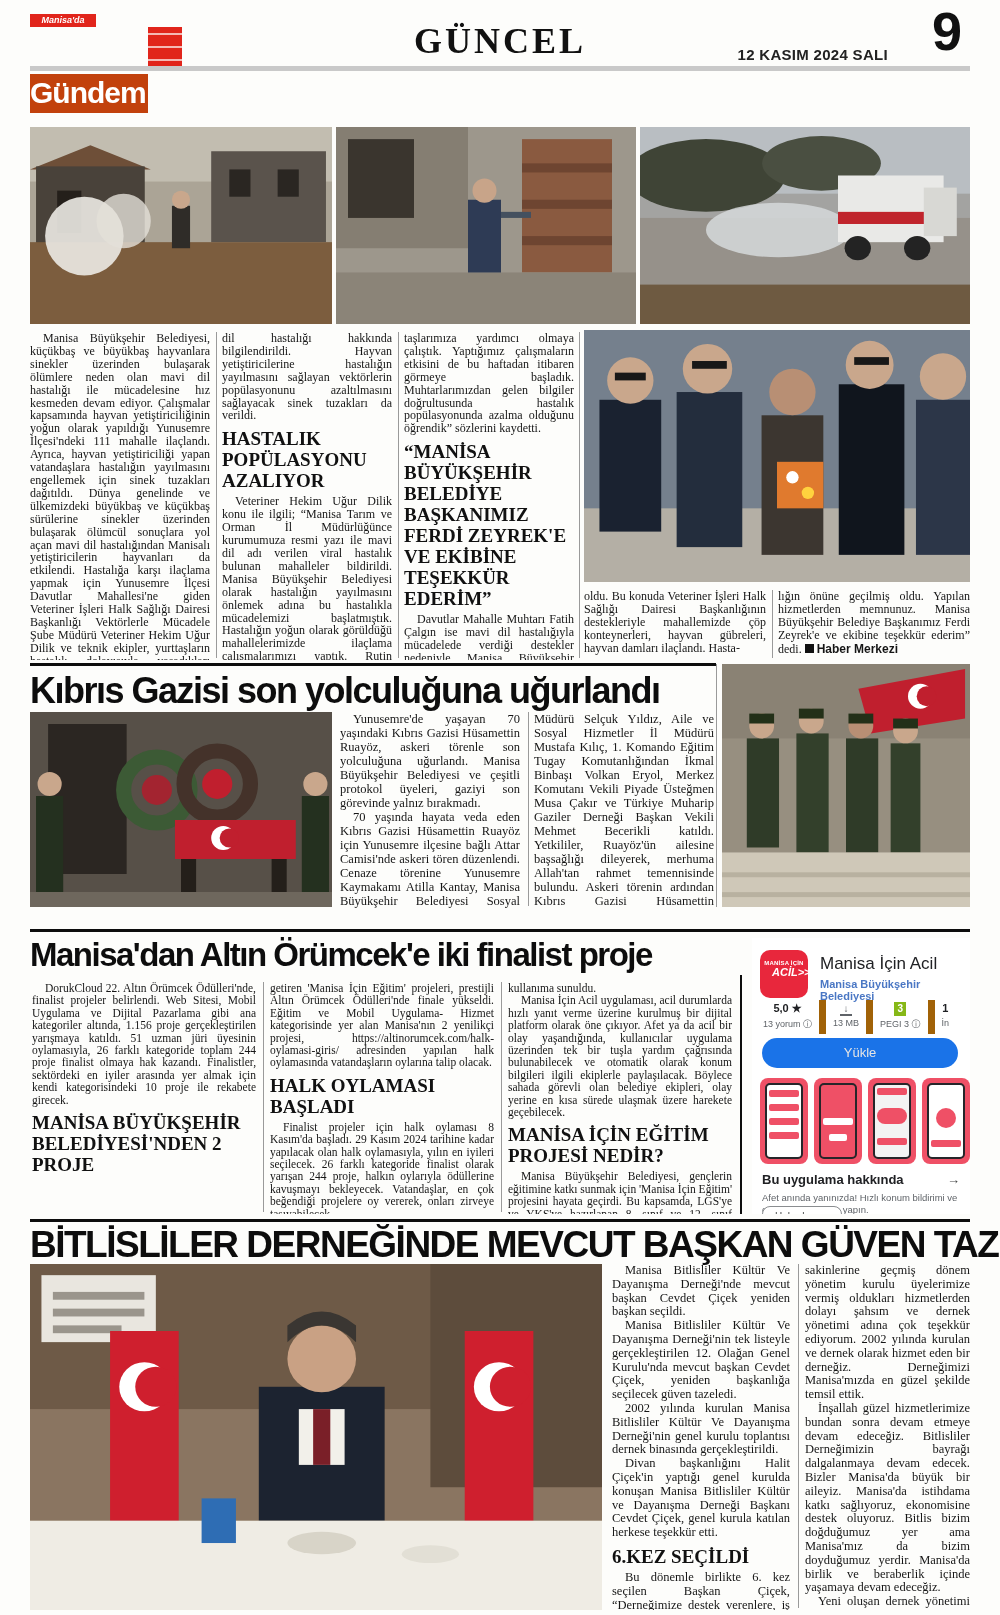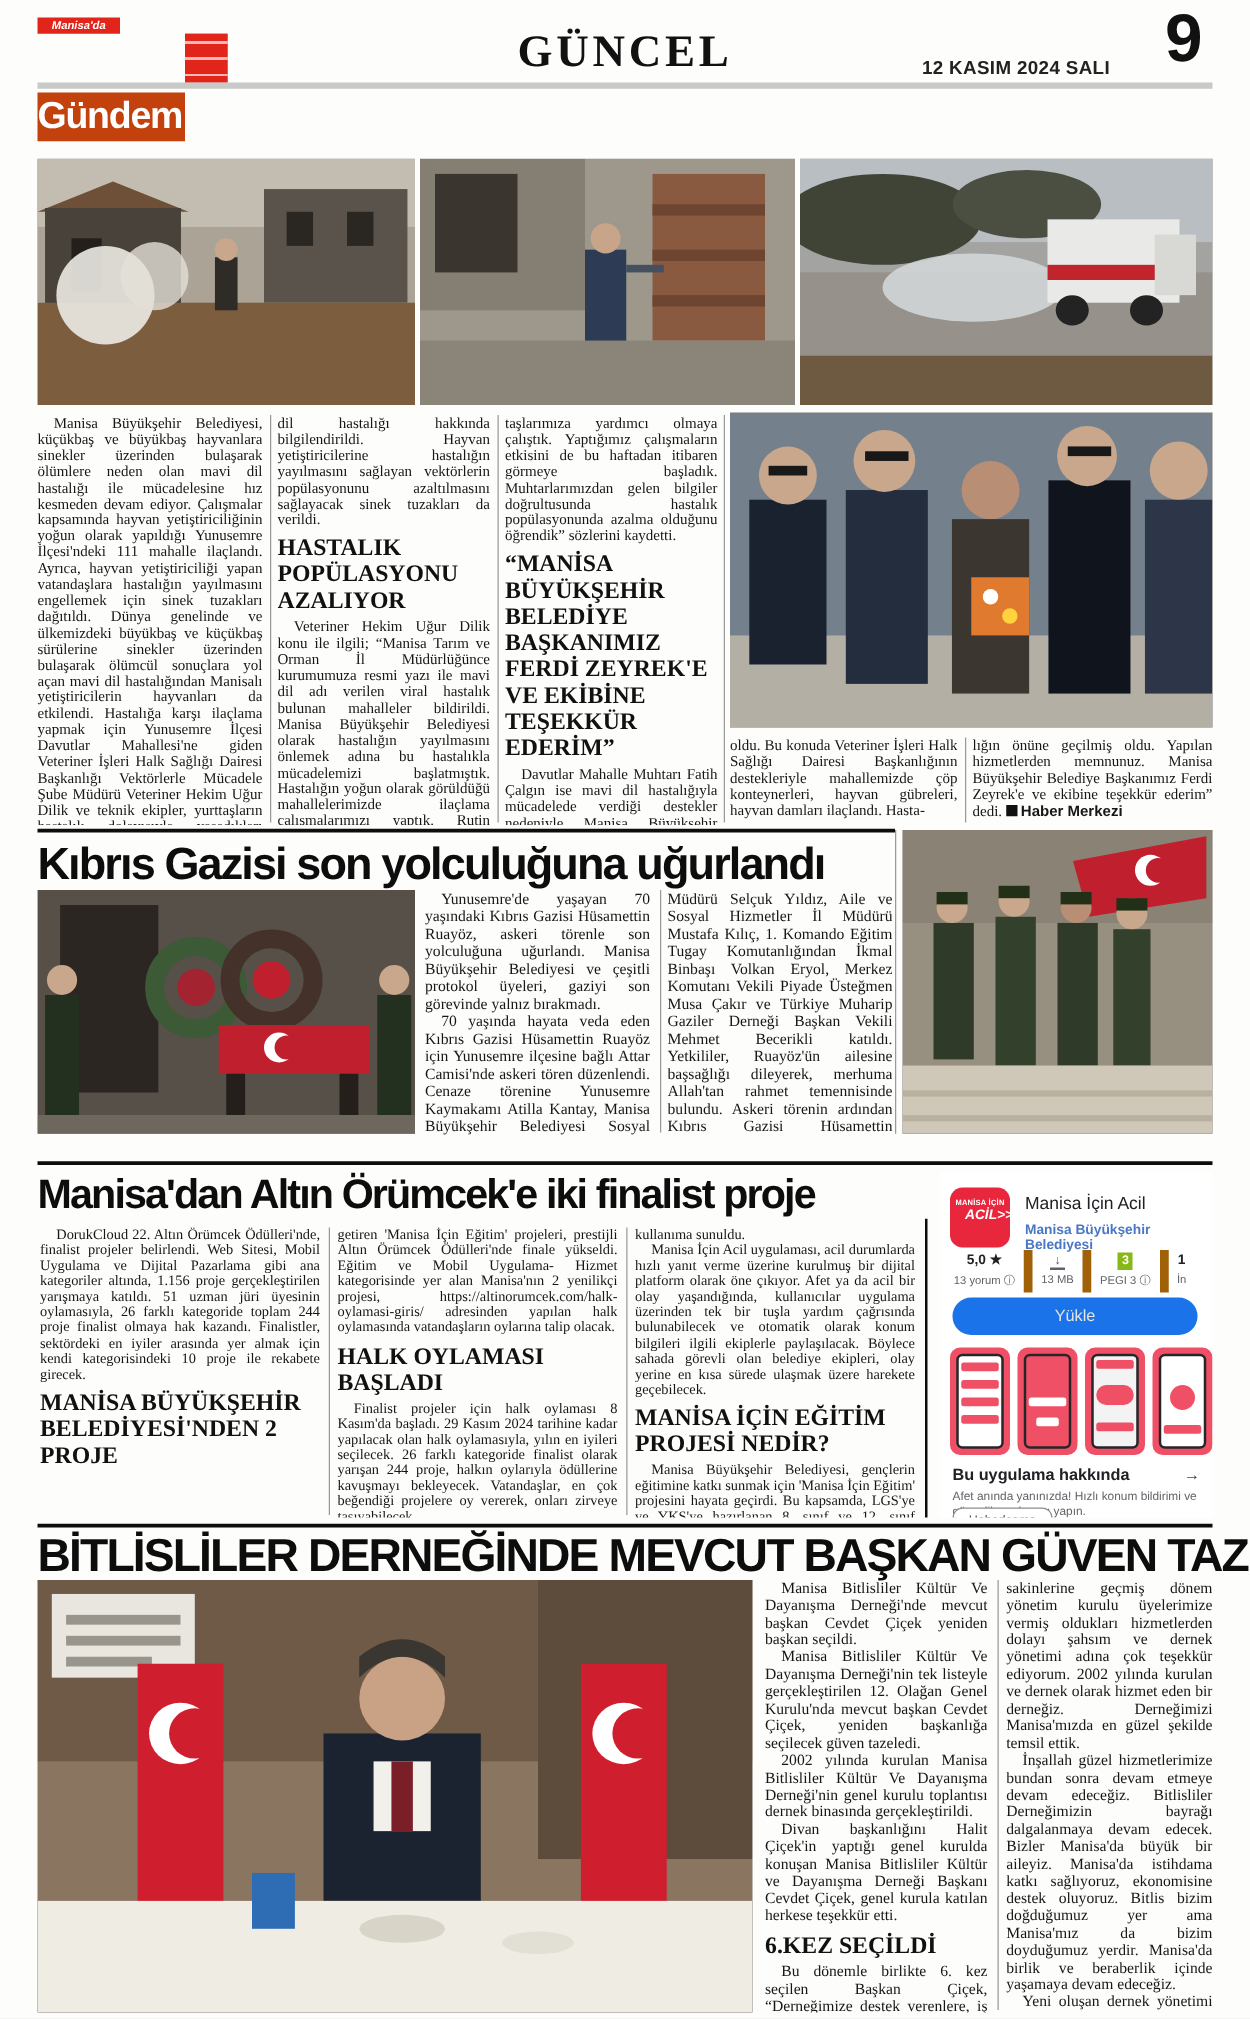--- a/index.html
+++ b/index.html
@@ -51,21 +51,21 @@
   .photo { position:absolute; overflow:hidden; background:#8d8a82; }
   .photo svg { display:block; width:100%; height:100%; }
 
   
   .app-card { position:absolute; left:752px; top:938px; width:218px; height:276px; overflow:hidden;
     font-family:"Liberation Sans",sans-serif; background:#fff; }
   .app-icon { position:absolute; left:8px; top:12px; width:48px; height:48px; background:#e8273c;
     border-radius:10px; color:#fff; text-align:center; padding-top:10px; }
   .app-icon .l1 { font:700 6px "Liberation Sans",sans-serif; letter-spacing:.2px; }
   .app-icon .l2 { font:italic 900 11px "Liberation Sans",sans-serif;padding-left:12px; }
-  .app-title { position:absolute; left:68px; top:16px; font-size:14px; font-weight:500; color:#202124; }
+  .app-title { position:absolute; left:68px; top:16px; font-size:17px; font-weight:500; color:#202124; }
   .app-dev { position:absolute; left:68px; top:40px; font-size:11px; font-weight:700; color:#4a77c4; }
   .app-stats { position:absolute; left:4px; right:0; top:62px; height:34px; display:flex; }
   .stat { flex:0 0 auto; text-align:center; padding:0 7px; border-right:7px solid #a16207; }
   .stat:last-child { border-right:none; }
   .stat .v { font-size:11px; font-weight:700; color:#202124; height:16px; line-height:16px; }
   .stat .l { font-size:9px; color:#5f6368; margin-top:2px; white-space:nowrap; }
   .pegi { display:inline-block; width:12px; height:14px; background:#86b817; color:#fff; font:700 10px/14px "Liberation Sans",sans-serif; }
   .dl-icon { display:inline-block; width:12px; height:12px; border-bottom:2px solid #5f6368; color:#5f6368; font-size:10px; line-height:10px; }
   .install-btn { position:absolute; left:10px; right:12px; top:100px; height:30px; background:#1a73e8; color:#e5e5e5;
     border:none; border-radius:15px; font:500 13px "Liberation Sans",sans-serif; text-align:center; line-height:30px; cursor:pointer; }

